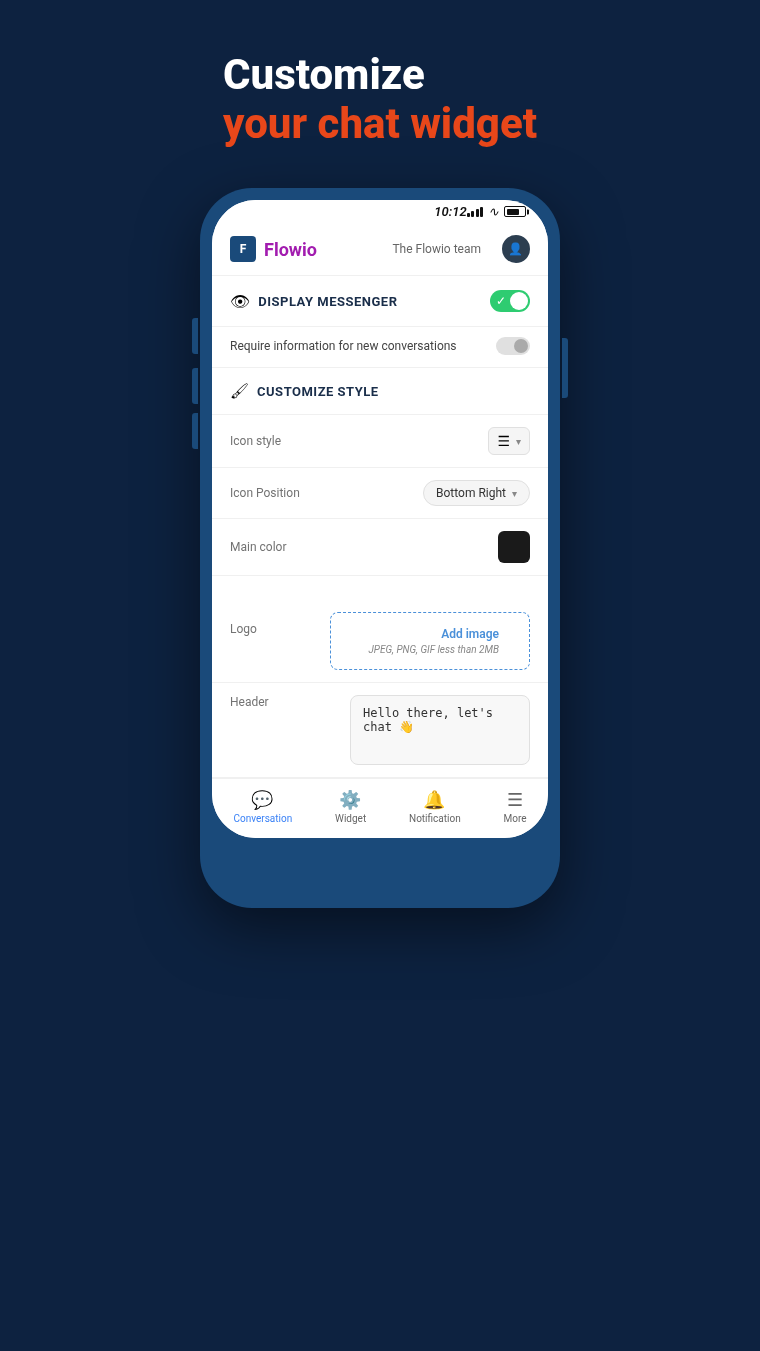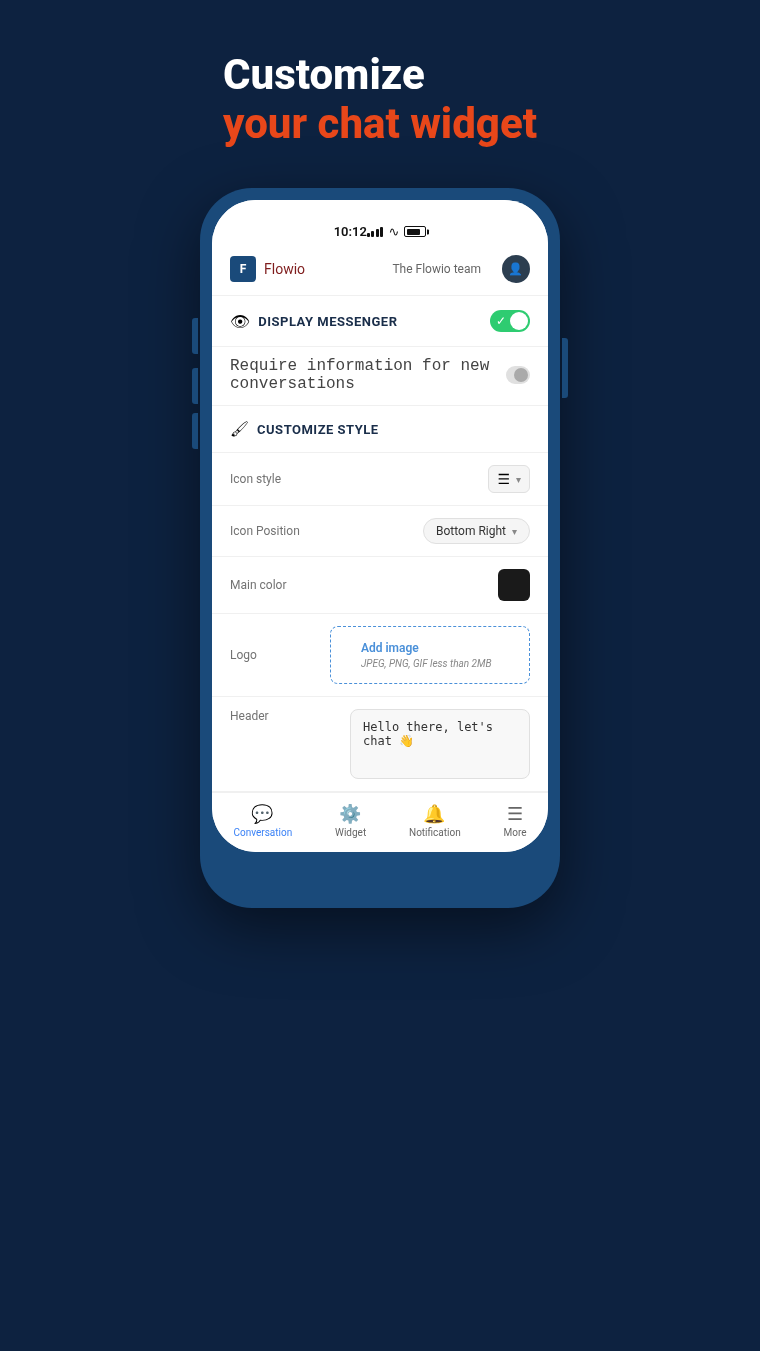--- a/index.html
+++ b/index.html
@@ -52,23 +52,24 @@
       border-radius: 44px;
       overflow: hidden;
       display: flex;
       flex-direction: column;
     }
 
     
     .status-bar {
       background: #ffffff;
       display: flex;
-      justify-content: center;
-      align-items: center;
-      padding: 24px 22px 6px;
+      justify-content: flex-end;
+      align-items: center;
+      padding: 4px 22px 6px;
+      font-style: italic;
     }
 
     .status-time {
       font-size: 13px;
       font-weight: 600;
       color: #111;
     }
 
     .status-icons {
       display: flex;
@@ -146,23 +147,23 @@
       border-radius: 4px;
       display: flex;
       align-items: center;
       justify-content: center;
       color: white;
       font-size: 12px;
       font-weight: bold;
     }
 
     .app-logo-text {
-      font-size: 14px;
-      font-weight: 400;
-      color: #7f1d1d;
+      font-size: 18px;
+      font-weight: 700;
+      color: #a21caf;
     }
 
     .app-header-right {
       display: flex;
       align-items: center;
       gap: 21px;
     }
 
     .team-label {
       font-size: 12px;
@@ -246,23 +247,22 @@
     
     .sub-row {
       padding: 10px 18px 12px;
       display: flex;
       justify-content: space-between;
       align-items: center;
       border-bottom: 1px solid #f0f0f0;
     }
 
     .sub-label {
-      font-size: 16px;
+      font-size: 12px;
       color: #444;
-      font-family: Liberation Mono, monospace;
     }
 
     .toggle-small {
       width: 34px;
       height: 18px;
       border-radius: 9px;
       position: relative;
       background: #e0e0e0;
     }
 
@@ -363,23 +363,24 @@
       display: flex;
       justify-content: space-between;
       align-items: center;
       border-bottom: 1px solid #f0f0f0;
     }
 
     .logo-upload {
       border: 1.5px dashed #4a90d9;
       border-radius: 8px;
       padding: 14px 30px;
-      text-align: left;
+      text-align: right;
       cursor: pointer;
       width: 200px;
+      margin-top: 24px;
     }
 
     .logo-upload .add-image-text {
       color: #4a90d9;
       font-size: 12px;
       font-weight: 600;
     }
 
     .logo-upload .upload-hint {
       color: #888;

